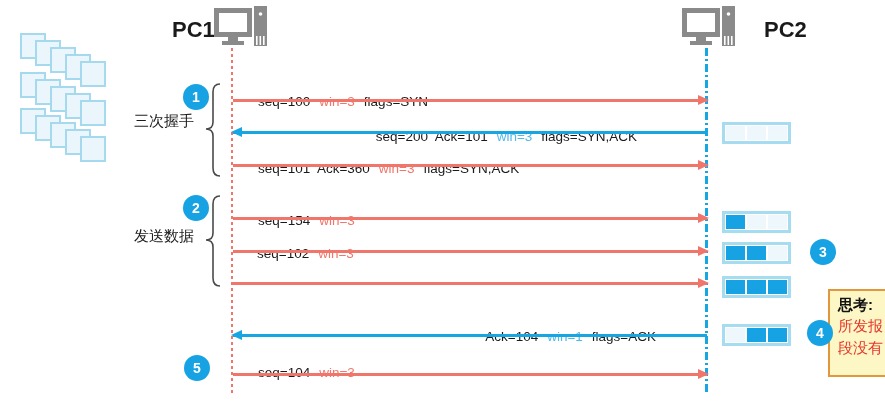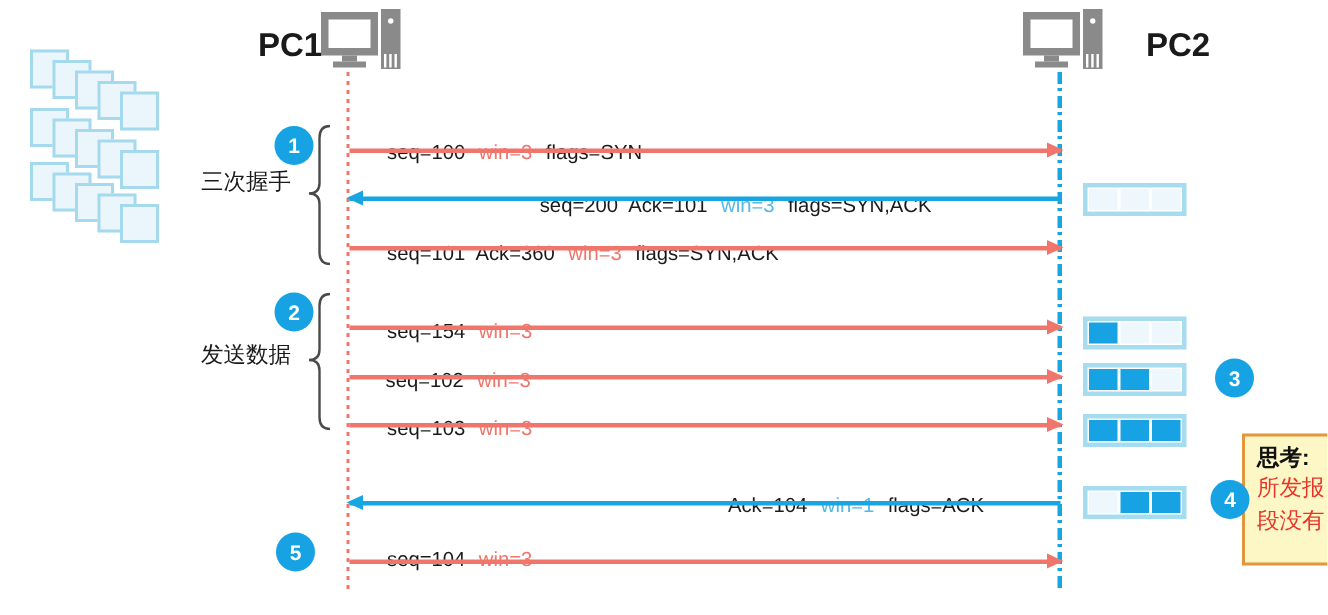--- a/index.html
+++ b/index.html
@@ -110,21 +110,21 @@
   <div class="lifeline blue"></div>
 
 
   <div class="msg" style="left:243px;top:79px">
     <span>seq=100</span><span class="win-r">win=3</span><span>flags=SYN</span>
   </div>
   <div class="arrow red" style="top:99px">
       <i class="head"></i>
     </div>
 
-  <div class="msg" style="right:264px;top:114px">
+  <div class="msg" style="right:248px;top:114px">
     <span>seq=200  Ack=101</span><span class="win-b">win=3</span><span>flags=SYN,ACK</span>
   </div>
   <div class="arrow blue" style="top:131px">
       <i class="head"></i>
     </div>
 
   <div class="msg" style="left:243px;top:146px">
     <span>seq=101  Ack=360</span><span class="win-r">win=3</span><span>flags=SYN,ACK</span>
   </div>
   <div class="arrow red" style="top:164px">
@@ -138,23 +138,20 @@
       <i class="head"></i>
     </div>
 
   <div class="msg" style="left:242px;top:231px">
     <span>seq=102</span><span class="win-r">win=3</span><span></span>
   </div>
   <div class="arrow red" style="top:250px">
       <i class="head"></i>
     </div>
 
-  <div class="msg" style="left:243px;top:263px">
-    <span>seq=103</span><span class="win-r">win=3</span><span></span>
-  </div>
   <div class="arrow red" style="top:282px">
       <i class="head"></i>
     </div>
 
   <div class="msg" style="right:229px;top:314px">
     <span>Ack=104</span><span class="win-b">win=1</span><span>flags=ACK</span>
   </div>
   <div class="arrow blue" style="top:334px">
       <i class="head"></i>
     </div>

